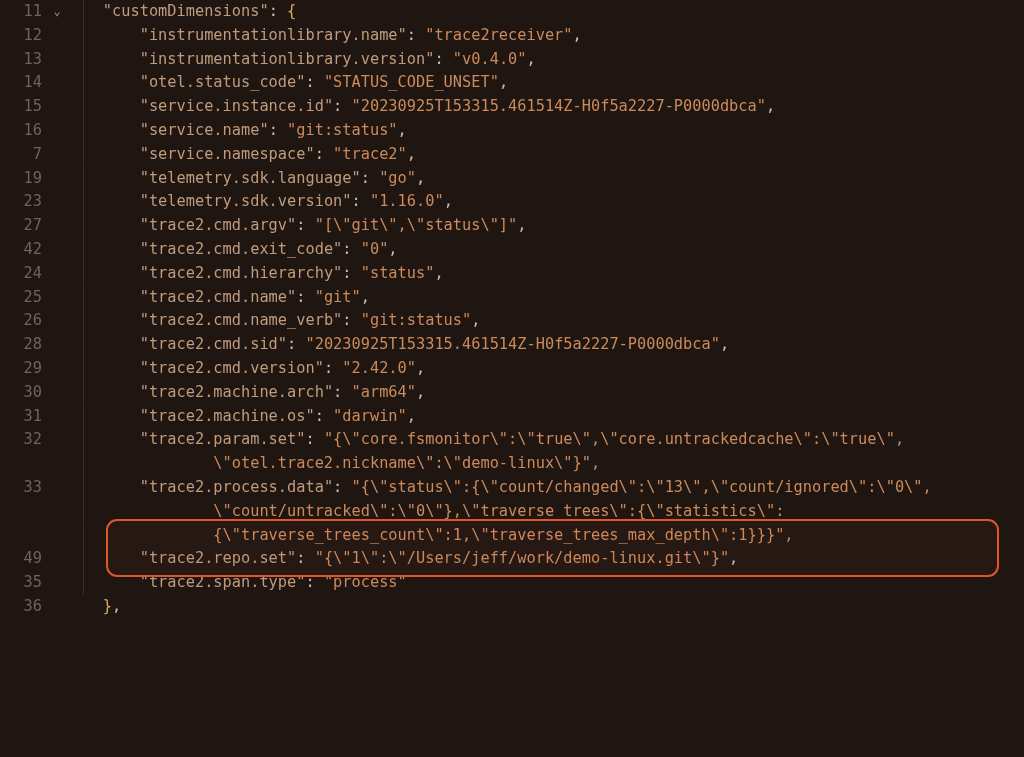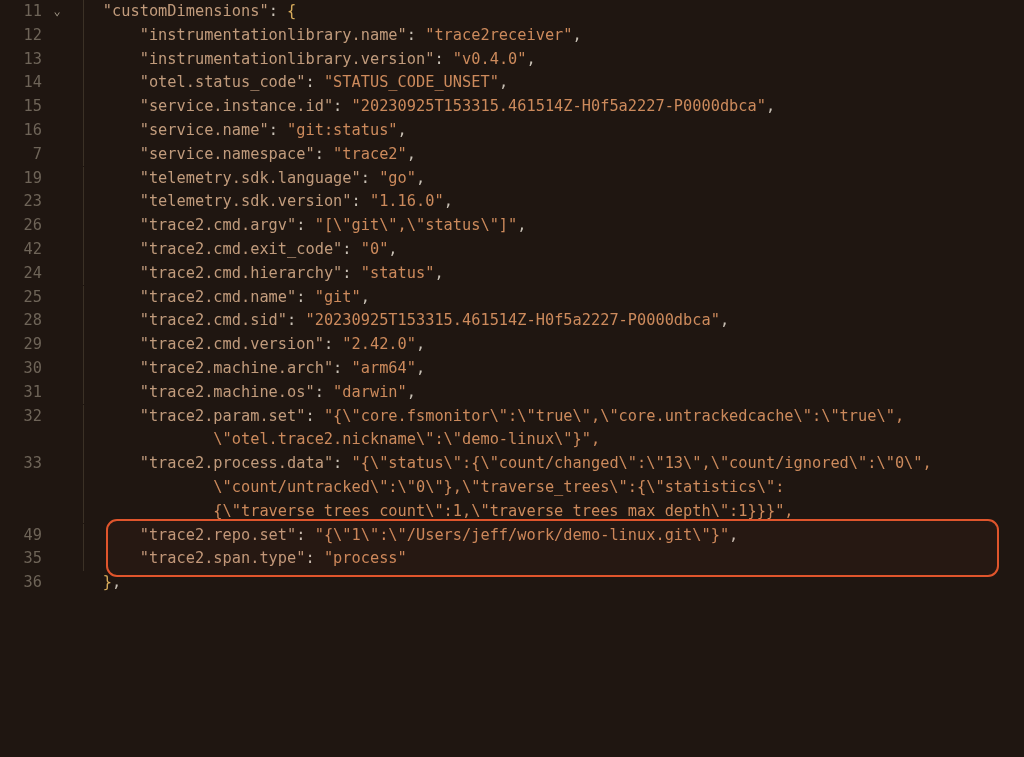--- a/index.html
+++ b/index.html
@@ -82,24 +82,25 @@
 <div class="editor" id="editor">
     <div class="line"><div class="gutter">11</div><div class="fold">⌄</div><div class="code"><div class="indent-guide g1"></div><span>    </span><span class="key">"customDimensions"</span><span class="pn">: </span><span class="br">{</span></div></div>
     <div class="line"><div class="gutter">12</div><div class="fold"></div><div class="code"><div class="indent-guide g1"></div><span>        </span><span class="key">"instrumentationlibrary.name"</span><span class="pn">: </span><span class="str">"trace2receiver"</span><span class="pn">,</span></div></div>
     <div class="line"><div class="gutter">13</div><div class="fold"></div><div class="code"><div class="indent-guide g1"></div><span>        </span><span class="key">"instrumentationlibrary.version"</span><span class="pn">: </span><span class="str">"v0.4.0"</span><span class="pn">,</span></div></div>
     <div class="line"><div class="gutter">14</div><div class="fold"></div><div class="code"><div class="indent-guide g1"></div><span>        </span><span class="key">"otel.status_code"</span><span class="pn">: </span><span class="str">"STATUS_CODE_UNSET"</span><span class="pn">,</span></div></div>
     <div class="line"><div class="gutter">15</div><div class="fold"></div><div class="code"><div class="indent-guide g1"></div><span>        </span><span class="key">"service.instance.id"</span><span class="pn">: </span><span class="str">"20230925T153315.461514Z-H0f5a2227-P0000dbca"</span><span class="pn">,</span></div></div>
     <div class="line"><div class="gutter">16</div><div class="fold"></div><div class="code"><div class="indent-guide g1"></div><span>        </span><span class="key">"service.name"</span><span class="pn">: </span><span class="str">"git:status"</span><span class="pn">,</span></div></div>
     <div class="line"><div class="gutter">7</div><div class="fold"></div><div class="code"><div class="indent-guide g1"></div><span>        </span><span class="key">"service.namespace"</span><span class="pn">: </span><span class="str">"trace2"</span><span class="pn">,</span></div></div>
     <div class="line"><div class="gutter">19</div><div class="fold"></div><div class="code"><div class="indent-guide g1"></div><span>        </span><span class="key">"telemetry.sdk.language"</span><span class="pn">: </span><span class="str">"go"</span><span class="pn">,</span></div></div>
     <div class="line"><div class="gutter">23</div><div class="fold"></div><div class="code"><div class="indent-guide g1"></div><span>        </span><span class="key">"telemetry.sdk.version"</span><span class="pn">: </span><span class="str">"1.16.0"</span><span class="pn">,</span></div></div>
-    <div class="line"><div class="gutter">26</div><div class="fold"></div><div class="code"><div class="indent-guide g1"></div><span>        </span><span class="key">"trace2.cmd.argv"</span><span class="pn">: </span><span class="str">"[\"git\",\"status\"]"</span><span class="pn">,</span></div></div>
+    <div class="line"><div class="gutter">27</div><div class="fold"></div><div class="code"><div class="indent-guide g1"></div><span>        </span><span class="key">"trace2.cmd.argv"</span><span class="pn">: </span><span class="str">"[\"git\",\"status\"]"</span><span class="pn">,</span></div></div>
     <div class="line"><div class="gutter">42</div><div class="fold"></div><div class="code"><div class="indent-guide g1"></div><span>        </span><span class="key">"trace2.cmd.exit_code"</span><span class="pn">: </span><span class="str">"0"</span><span class="pn">,</span></div></div>
     <div class="line"><div class="gutter">24</div><div class="fold"></div><div class="code"><div class="indent-guide g1"></div><span>        </span><span class="key">"trace2.cmd.hierarchy"</span><span class="pn">: </span><span class="str">"status"</span><span class="pn">,</span></div></div>
     <div class="line"><div class="gutter">25</div><div class="fold"></div><div class="code"><div class="indent-guide g1"></div><span>        </span><span class="key">"trace2.cmd.name"</span><span class="pn">: </span><span class="str">"git"</span><span class="pn">,</span></div></div>
+    <div class="line"><div class="gutter">26</div><div class="fold"></div><div class="code"><div class="indent-guide g1"></div><span>        </span><span class="key">"trace2.cmd.name_verb"</span><span class="pn">: </span><span class="str">"git:status"</span><span class="pn">,</span></div></div>
     <div class="line"><div class="gutter">28</div><div class="fold"></div><div class="code"><div class="indent-guide g1"></div><span>        </span><span class="key">"trace2.cmd.sid"</span><span class="pn">: </span><span class="str">"20230925T153315.461514Z-H0f5a2227-P0000dbca"</span><span class="pn">,</span></div></div>
     <div class="line"><div class="gutter">29</div><div class="fold"></div><div class="code"><div class="indent-guide g1"></div><span>        </span><span class="key">"trace2.cmd.version"</span><span class="pn">: </span><span class="str">"2.42.0"</span><span class="pn">,</span></div></div>
     <div class="line"><div class="gutter">30</div><div class="fold"></div><div class="code"><div class="indent-guide g1"></div><span>        </span><span class="key">"trace2.machine.arch"</span><span class="pn">: </span><span class="str">"arm64"</span><span class="pn">,</span></div></div>
     <div class="line"><div class="gutter">31</div><div class="fold"></div><div class="code"><div class="indent-guide g1"></div><span>        </span><span class="key">"trace2.machine.os"</span><span class="pn">: </span><span class="str">"darwin"</span><span class="pn">,</span></div></div>
     <div class="line"><div class="gutter">32</div><div class="fold"></div><div class="code"><div class="indent-guide g1"></div><span>        </span><span class="key">"trace2.param.set"</span><span class="pn">: </span><span class="str">"{\"core.fsmonitor\":\"true\",\"core.untrackedcache\":\"true\",</span></div></div>
     <div class="line"><div class="gutter"></div><div class="fold"></div><div class="code"><div class="indent-guide g1"></div><span>                </span><span class="str">\"otel.trace2.nickname\":\"demo-linux\"}",</span></div></div>
     <div class="line"><div class="gutter">33</div><div class="fold"></div><div class="code"><div class="indent-guide g1"></div><span>        </span><span class="key">"trace2.process.data"</span><span class="pn">: </span><span class="str">"{\"status\":{\"count/changed\":\"13\",\"count/ignored\":\"0\",</span></div></div>
     <div class="line"><div class="gutter"></div><div class="fold"></div><div class="code"><div class="indent-guide g1"></div><span>                </span><span class="str">\"count/untracked\":\"0\"},\"traverse_trees\":{\"statistics\":</span></div></div>
     <div class="line"><div class="gutter"></div><div class="fold"></div><div class="code"><div class="indent-guide g1"></div><span>                </span><span class="str">{\"traverse_trees_count\":1,\"traverse_trees_max_depth\":1}}}",</span></div></div>
     <div class="line"><div class="gutter">49</div><div class="fold"></div><div class="code"><div class="indent-guide g1"></div><span>        </span><span class="key">"trace2.repo.set"</span><span class="pn">: </span><span class="str">"{\"1\":\"/Users/jeff/work/demo-linux.git\"}"</span><span class="pn">,</span></div></div>

